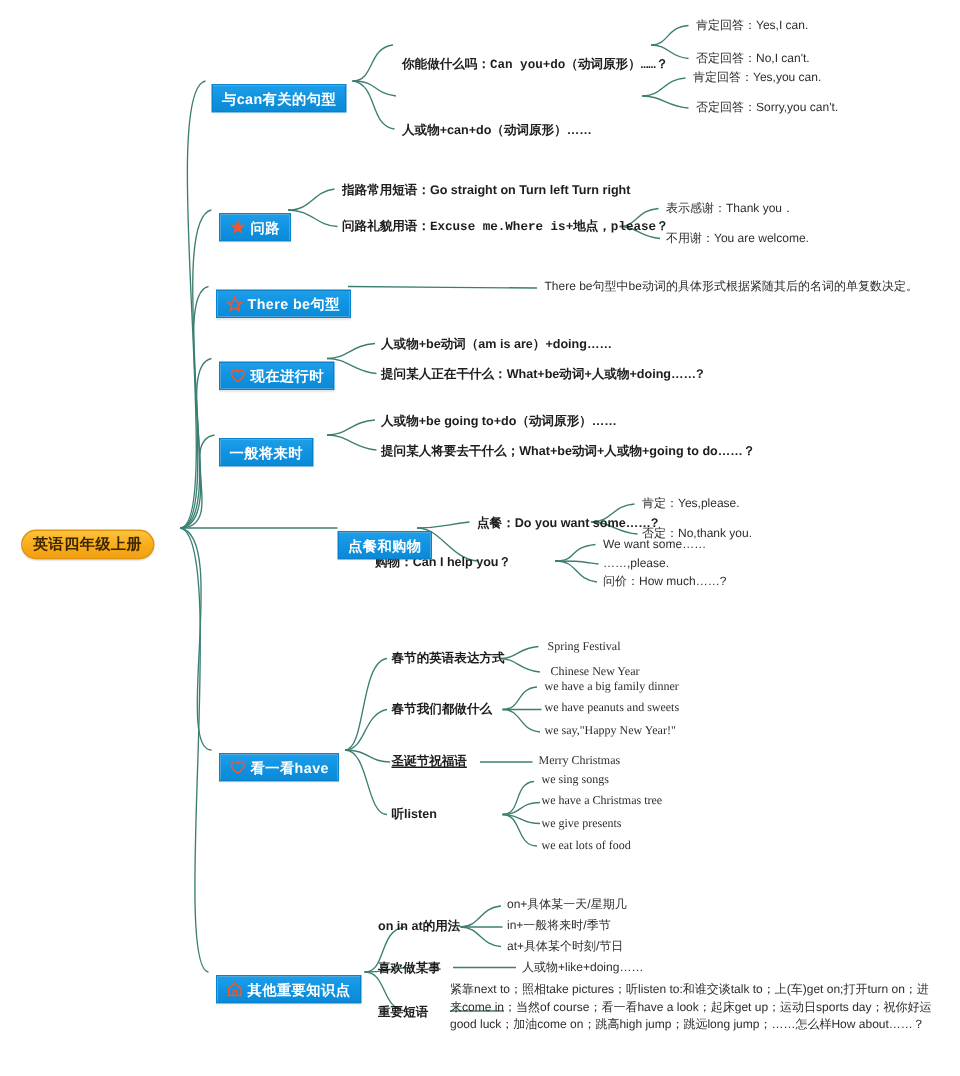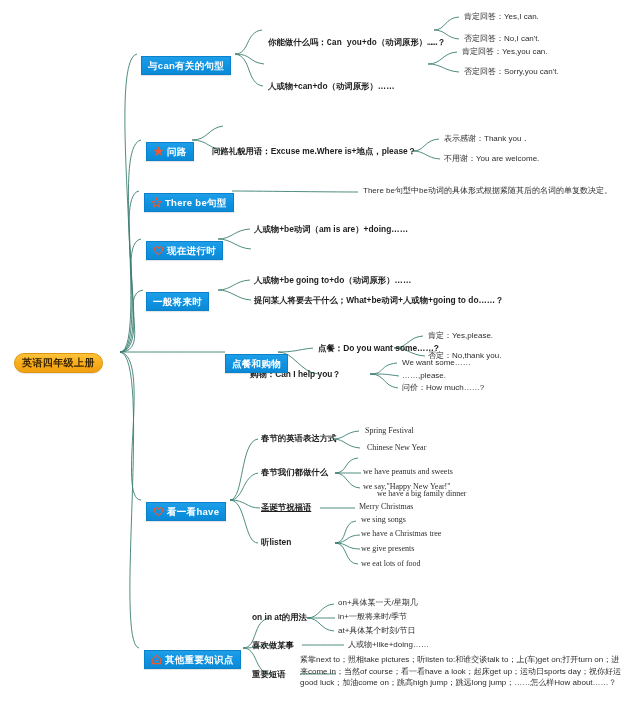--- a/index.html
+++ b/index.html
@@ -182,21 +182,22 @@
   <div class="tx lv3" style="left:464px; top:12px;">肯定回答：Yes,I can.</div>
   <div class="tx lv3" style="left:464px; top:34px;">否定回答：No,I can't.</div>
   <div class="tx lv3" style="left:462px; top:47px;">肯定回答：Yes,you can.</div>
   <div class="tx lv3" style="left:464px; top:67px;">否定回答：Sorry,you can't.</div>
   <div class="tx lv2" style="left:268px; top:81px;">人或物+can+do（动词原形）……</div>
 
   <div class="node branch" style="left:146px; top:131px;">
     <span class="nicon ic-flower"></span>
     <span class="lbl">问路</span>
   </div>
-  <div class="tx lv2" style="left:212px; top:146px;">问路礼貌用语：Excuse me.Where is+地点，please？</div>
+  <div class="tx lv2" style="left:228px; top:121px;">指路常用短语：Go straight on Turn left Turn right</div>
+  <div class="tx lv2" style="left:228px; top:146px;font-family:Liberation Mono, monospace;">问路礼貌用语：Excuse me.Where is+地点，please？</div>
   <div class="tx lv3" style="left:444px; top:134px;">表示感谢：Thank you．</div>
   <div class="tx lv3" style="left:444px; top:154px;">不用谢：You are welcome.</div>
 
   <div class="node branch" style="left:144px; top:182px;">
     <span class="nicon">
       <svg width="11" height="11" viewBox="0 0 24 24">
           <path d="M12 2.5l3 6.8 7.3.6-5.6 4.8 1.7 7.1-6.4-3.9-6.4 3.9 1.7-7.1L1.7 9.9l7.3-.6z" fill="none" stroke="#f0572d" stroke-width="2.2"></path>
         </svg>
     </span>
     <span class="lbl">There be句型</span>
@@ -205,20 +206,21 @@
 
   <div class="node branch" style="left:146px; top:230px;">
     <span class="nicon">
       <svg width="11" height="11" viewBox="0 0 24 24">
           <path d="M12 20.5S2.8 14.3 2.8 8.6a4.8 4.8 0 0 1 9.2-1.9 4.8 4.8 0 0 1 9.2 1.9c0 5.7-9.2 11.9-9.2 11.9z" fill="none" stroke="#f0572d" stroke-width="2.2"></path>
         </svg>
     </span>
     <span class="lbl">现在进行时</span>
   </div>
   <div class="tx lv2" style="left:254px; top:224px;">人或物+be动词（am is are）+doing……</div>
+  <div class="tx lv2" style="left:254px; top:244px;">提问某人正在干什么：What+be动词+人或物+doing……?</div>
 
   <div class="node branch" style="left:146px; top:281px;">
     <span class="lbl">一般将来时</span>
   </div>
   <div class="tx lv2" style="left:254px; top:275px;">人或物+be going to+do（动词原形）……</div>
   <div class="tx lv2" style="left:254px; top:295px;">提问某人将要去干什么；What+be动词+人或物+going to do……？</div>
 
   <div class="node branch" style="left:225px; top:343px;">
     <span class="lbl">点餐和购物</span>
   </div>
@@ -237,21 +239,21 @@
           <path d="M12 20.5S2.8 14.3 2.8 8.6a4.8 4.8 0 0 1 9.2-1.9 4.8 4.8 0 0 1 9.2 1.9c0 5.7-9.2 11.9-9.2 11.9z" fill="none" stroke="#f0572d" stroke-width="2.2"></path>
         </svg>
     </span>
     <span class="lbl">看一看have</span>
   </div>
   <div class="tx lv2" style="left:261px; top:433px;">春节的英语表达方式</div>
   <div class="tx lv3 serif" style="left:365px; top:426px;">Spring Festival</div>
   <div class="tx lv3 serif" style="left:367px; top:443px;">Chinese New Year</div>
 
   <div class="tx lv2" style="left:261px; top:467px;">春节我们都做什么</div>
-  <div class="tx lv3 serif" style="left:377px; top:453px;margin-top:36px;">we have a big family dinner</div>
+  <div class="tx lv3 serif" style="left:363px; top:453px;">we have a big family dinner</div>
   <div class="tx lv3 serif" style="left:363px; top:467px;">we have peanuts and sweets</div>
   <div class="tx lv3 serif" style="left:363px; top:482px;">we say,"Happy New Year!"</div>
 
   <div class="tx lv2" style="left:261px; top:502px;text-decoration:underline;">圣诞节祝福语</div>
   <div class="tx lv3 serif" style="left:359px; top:502px;">Merry Christmas</div>
 
   <div class="tx lv2" style="left:261px; top:537px;">听listen</div>
   <div class="tx lv3 serif" style="left:361px; top:515px;">we sing songs</div>
   <div class="tx lv3 serif" style="left:361px; top:529px;">we have a Christmas tree</div>
   <div class="tx lv3 serif" style="left:361px; top:544px;">we give presents</div>

